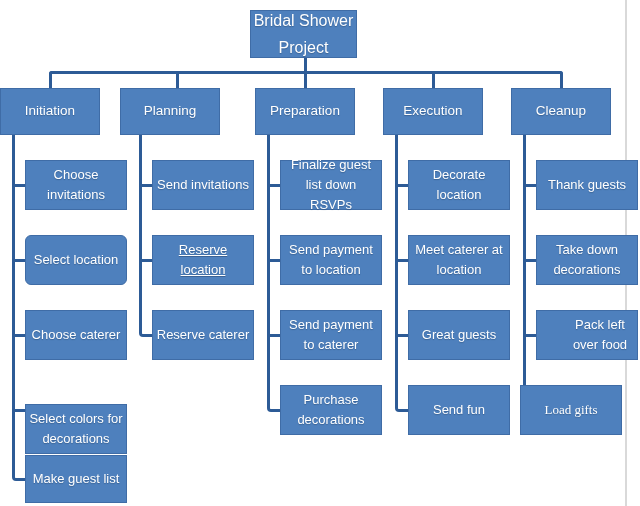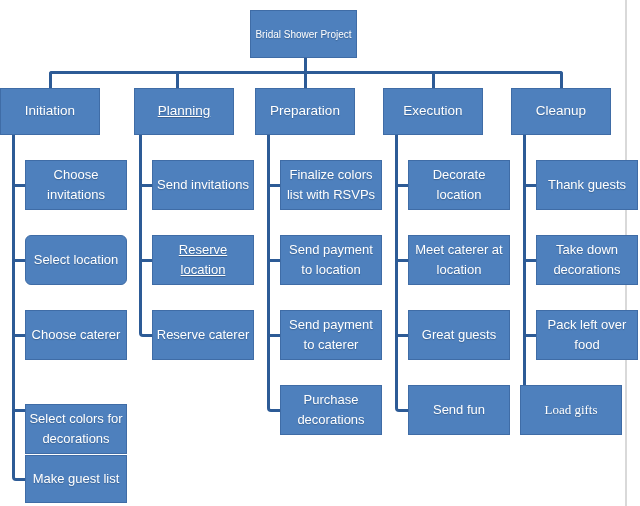--- a/index.html
+++ b/index.html
@@ -23,21 +23,21 @@
     box-sizing: border-box;
     background: var(--node_fill, #4e80bd);
     border: 1px solid var(--node_border, #3f6ca6);
     color: var(--node_text, #ffffff);
     display: flex; align-items: center; justify-content: center;
     text-align: center;
     text-shadow: 0 1px 1px rgba(25, 45, 75, 0.35);
   }
   .root-node {
     left: 250px; top: 10px; width: 107px; height: 48px;
-    font-size: 10px; line-height: 1.7;
+    font-size: 16px; line-height: 1.7;
   }
   .cat-node {
     top: 88px; width: 100px; height: 47px;
     font-size: 13.5px; line-height: 1.7;
   }
   .task-node {
     width: 102px; height: 50px;
     font-size: 13px; line-height: 1.55;
     padding: 1px 2px;
   }
@@ -85,34 +85,34 @@
   <div class="conn stub" style="left:12px; top:184px;"></div>
   <div class="conn stub" style="left:12px; top:259px;"></div>
   <div class="conn stub" style="left:12px; top:334px;"></div>
   <div class="conn stub" style="left:12px; top:409px;"></div>
   <div class="node task-node" style="left:25px; top:160px;">Choose invitations</div>
   <div class="node task-node" style="left:25px; top:235px;border-radius:6px;">Select location</div>
   <div class="node task-node" style="left:25px; top:310px;">Choose caterer</div>
   <div class="node task-node" style="left:25px; top:404px;">Select colors for decorations</div>
   <div class="node task-node" style="left:25px; top:455px; height:48px;">Make guest list</div>
 
-  <div class="node cat-node" style="left:134px;text-decoration:underline;">Planning</div>
+  <div class="node cat-node" style="left:120px;">Planning</div>
   <div class="hang" style="left:139px; top:135px; height:202px;"></div>
   <div class="conn stub" style="left:139px; top:184px;"></div>
   <div class="conn stub" style="left:139px; top:259px;"></div>
   <div class="node task-node" style="left:152px; top:160px;">Send invitations</div>
   <div class="node task-node" style="left:152px; top:235px;text-decoration:underline;">Reserve location</div>
   <div class="node task-node" style="left:152px; top:310px;">Reserve caterer</div>
 
   <div class="node cat-node" style="left:255px;">Preparation</div>
   <div class="hang" style="left:267px; top:135px; height:277px;"></div>
   <div class="conn stub" style="left:267px; top:184px;"></div>
   <div class="conn stub" style="left:267px; top:259px;"></div>
   <div class="conn stub" style="left:267px; top:334px;"></div>
-  <div class="node task-node" style="left:280px; top:160px;">Finalize colors list with RSVPs</div>
+  <div class="node task-node" style="left:280px; top:160px;">Finalize guest list down RSVPs</div>
   <div class="node task-node" style="left:280px; top:235px;">Send payment to location</div>
   <div class="node task-node" style="left:280px; top:310px;">Send payment to caterer</div>
   <div class="node task-node" style="left:280px; top:385px;">Purchase decorations</div>
 
   <div class="node cat-node" style="left:383px;">Execution</div>
   <div class="hang" style="left:395px; top:135px; height:277px;"></div>
   <div class="conn stub" style="left:395px; top:184px;"></div>
   <div class="conn stub" style="left:395px; top:259px;"></div>
   <div class="conn stub" style="left:395px; top:334px;"></div>
   <div class="node task-node" style="left:408px; top:160px;">Decorate location</div>
@@ -120,16 +120,16 @@
   <div class="node task-node" style="left:408px; top:310px;">Great guests</div>
   <div class="node task-node" style="left:408px; top:385px;">Send fun</div>
 
   <div class="node cat-node" style="left:511px;">Cleanup</div>
   <div class="hang" style="left:523px; top:135px; height:277px;"></div>
   <div class="conn stub" style="left:523px; top:184px;"></div>
   <div class="conn stub" style="left:523px; top:259px;"></div>
   <div class="conn stub" style="left:523px; top:334px;"></div>
   <div class="node task-node" style="left:536px; top:160px;">Thank guests</div>
   <div class="node task-node" style="left:536px; top:235px;">Take down decorations</div>
-  <div class="node task-node" style="left:536px; top:310px;">Pack left over food</div>
+  <div class="node task-node" style="left:536px; top:310px;padding-left:28px;">Pack left over food</div>
   <div class="node task-node" style="left:520px; top:385px;font-family:Liberation Serif, serif;">Load gifts</div>
 
 </div>
 
 </body></html>

